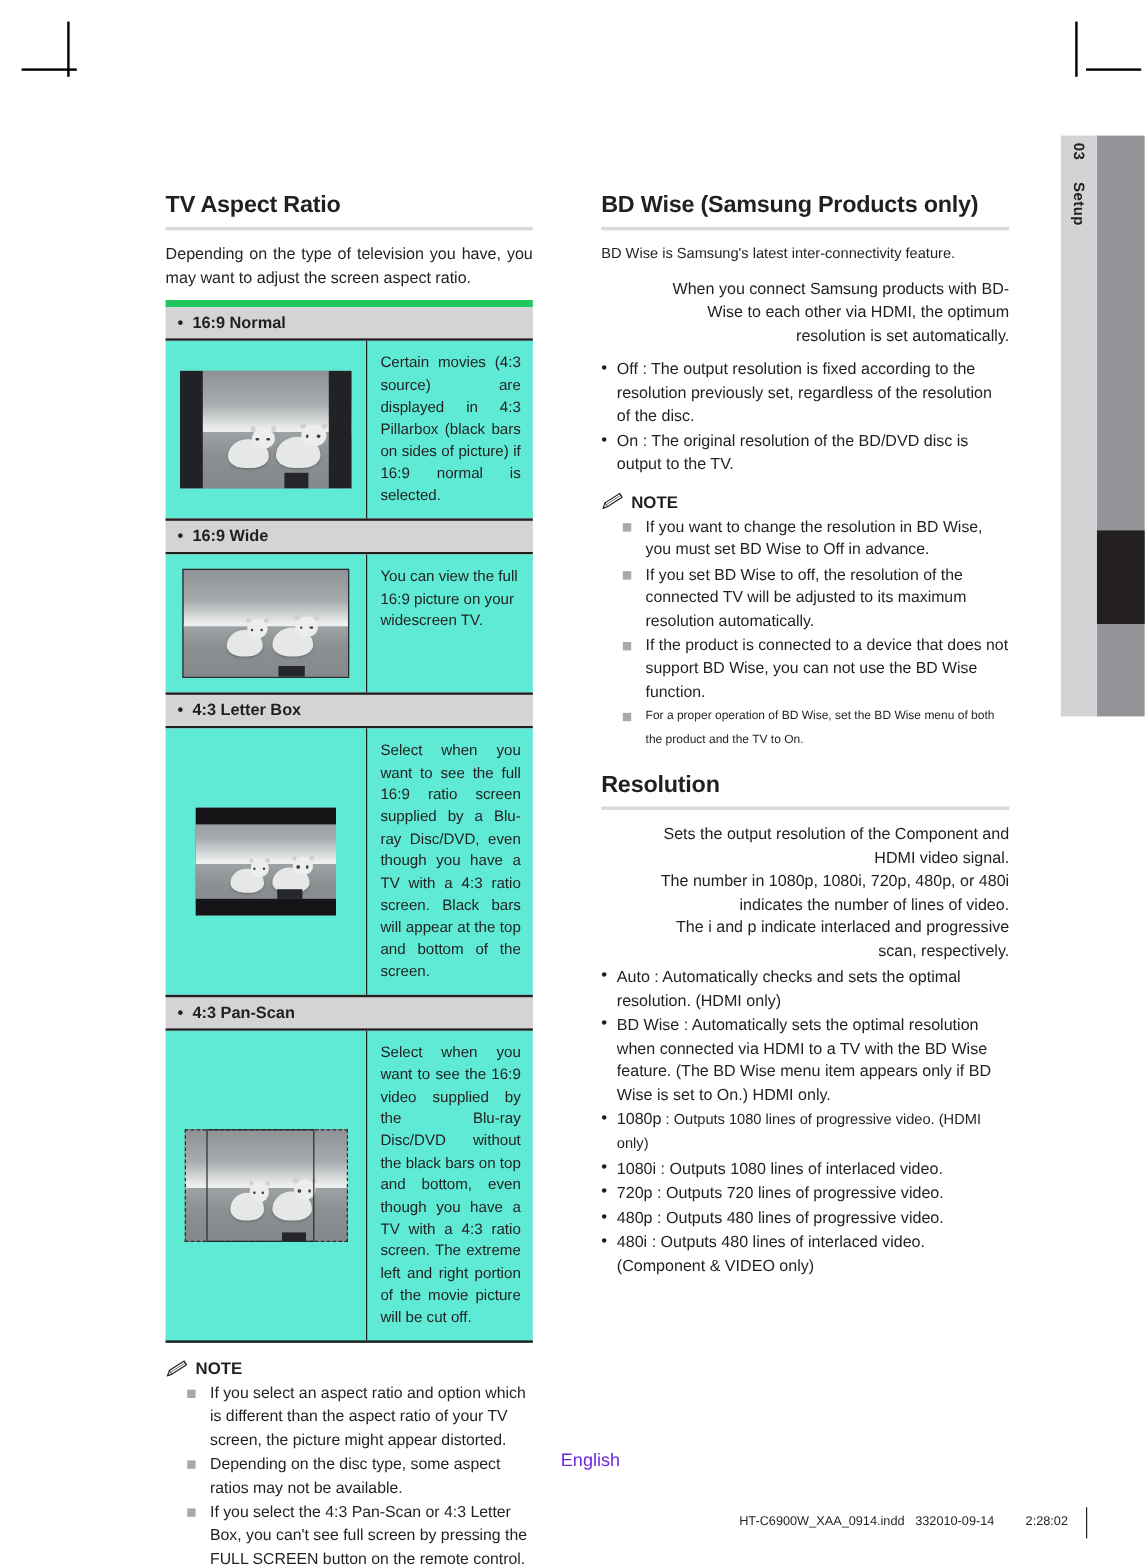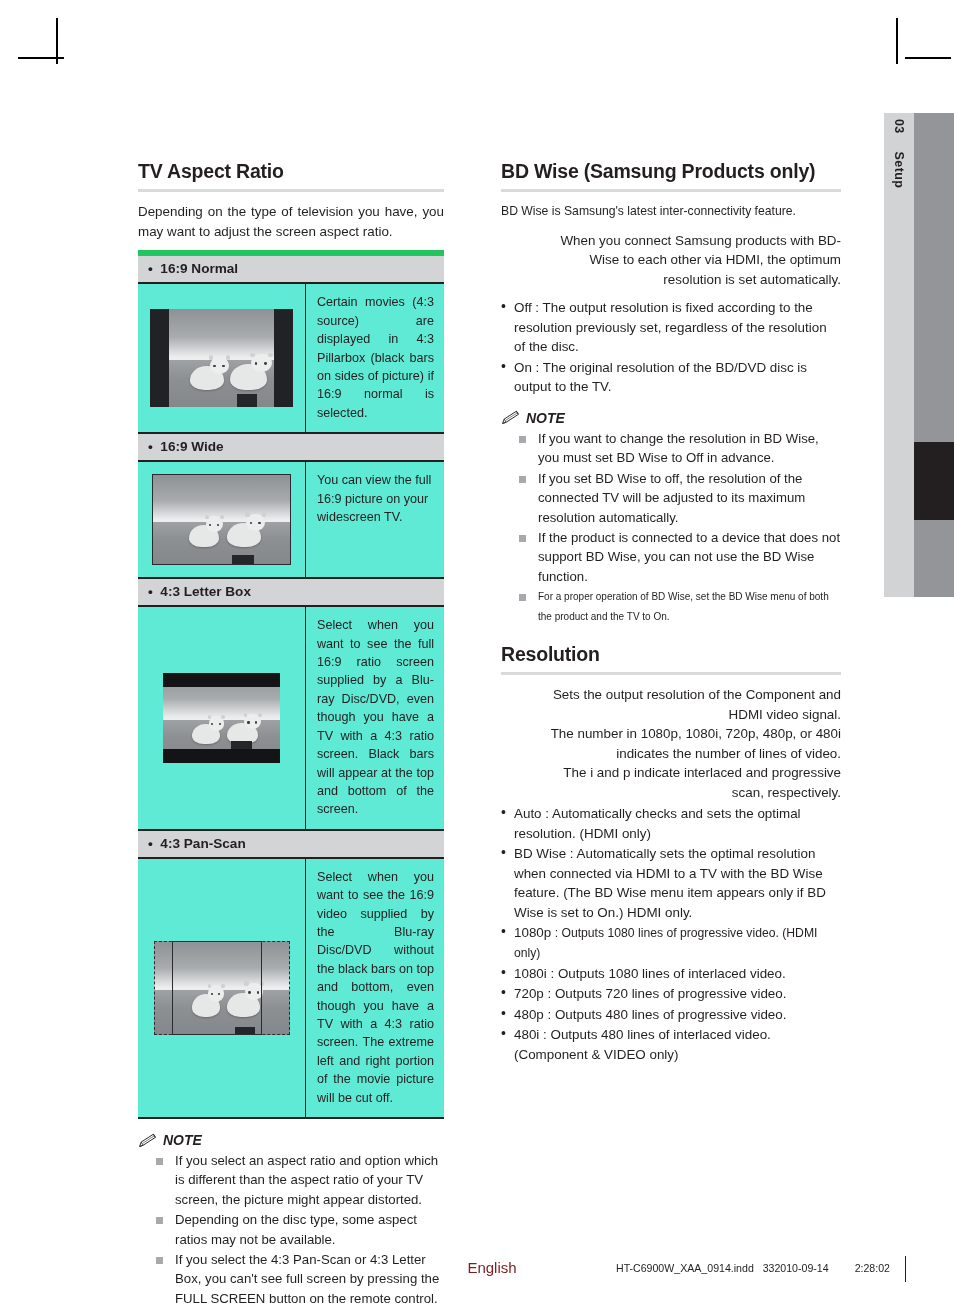--- a/index.html
+++ b/index.html
@@ -129,21 +129,21 @@
   .pillar { position:absolute; top:0; bottom:0; width:13%; background:#212225; }
   .pillar.l { left:0; } .pillar.r { right:0; }
   .letter { position:absolute; left:0; right:0; height:16%; background:#141416; }
   .letter.t { top:0; } .letter.b { bottom:0; }
   .frame-solid { position:absolute; border:1.6px solid #2a2b2d; }
   .frame-dash { position:absolute; border:1.6px dashed #2a2b2d; }
 
   
   .note-title {
     display:flex; align-items:center; gap:6px;
-    font-size:14px; font-weight:bold; margin:13px 0 3px 0;font-style:italic;
+    font-size:14px; font-weight:bold; margin:13px 0 3px 0;
   }
   .pencil { width:19px; height:15px; display:block; }
   ul.note {
     list-style:none; margin:0; padding:0 0 0 16px;
   }
   ul.note > li {
     position:relative; padding-left:21px;
     font-size:13.2px; line-height:19.4px; margin:0 0 1px 0;
     text-align:left; color:#231f20;
   }
@@ -160,22 +160,22 @@
     text-align:left;
   }
   ul.dot > li::before {
     content:"\2022"; position:absolute; left:0; top:-1px; font-size:14px;
   }
   ul.dot > li.small { font-size:12.2px; line-height:19.2px; }
   b { font-weight:normal; }
 
   
   .lang {
-    position:absolute; left:0; right:0; top:1259px;
-    text-align:center; font-size:15px; color:#7f1d1d;
+    position:absolute; left:0; right:0; top:1209px;
+    text-align:center; font-size:15px; color:#6d28d9;
   }
   .lang-inner { margin-left:30px; }
   .footer {
     position:absolute; left:70px; top:1262px; width:820px;
     display:flex; justify-content:flex-end;
     font-size:10.6px; color:#231f20;
   }
   .foot-right { display:flex; gap:26px; }
   .foot-tick { position:absolute; right:48px; top:1256px; width:1px; height:26px; background:#231f20; }
 </style>

